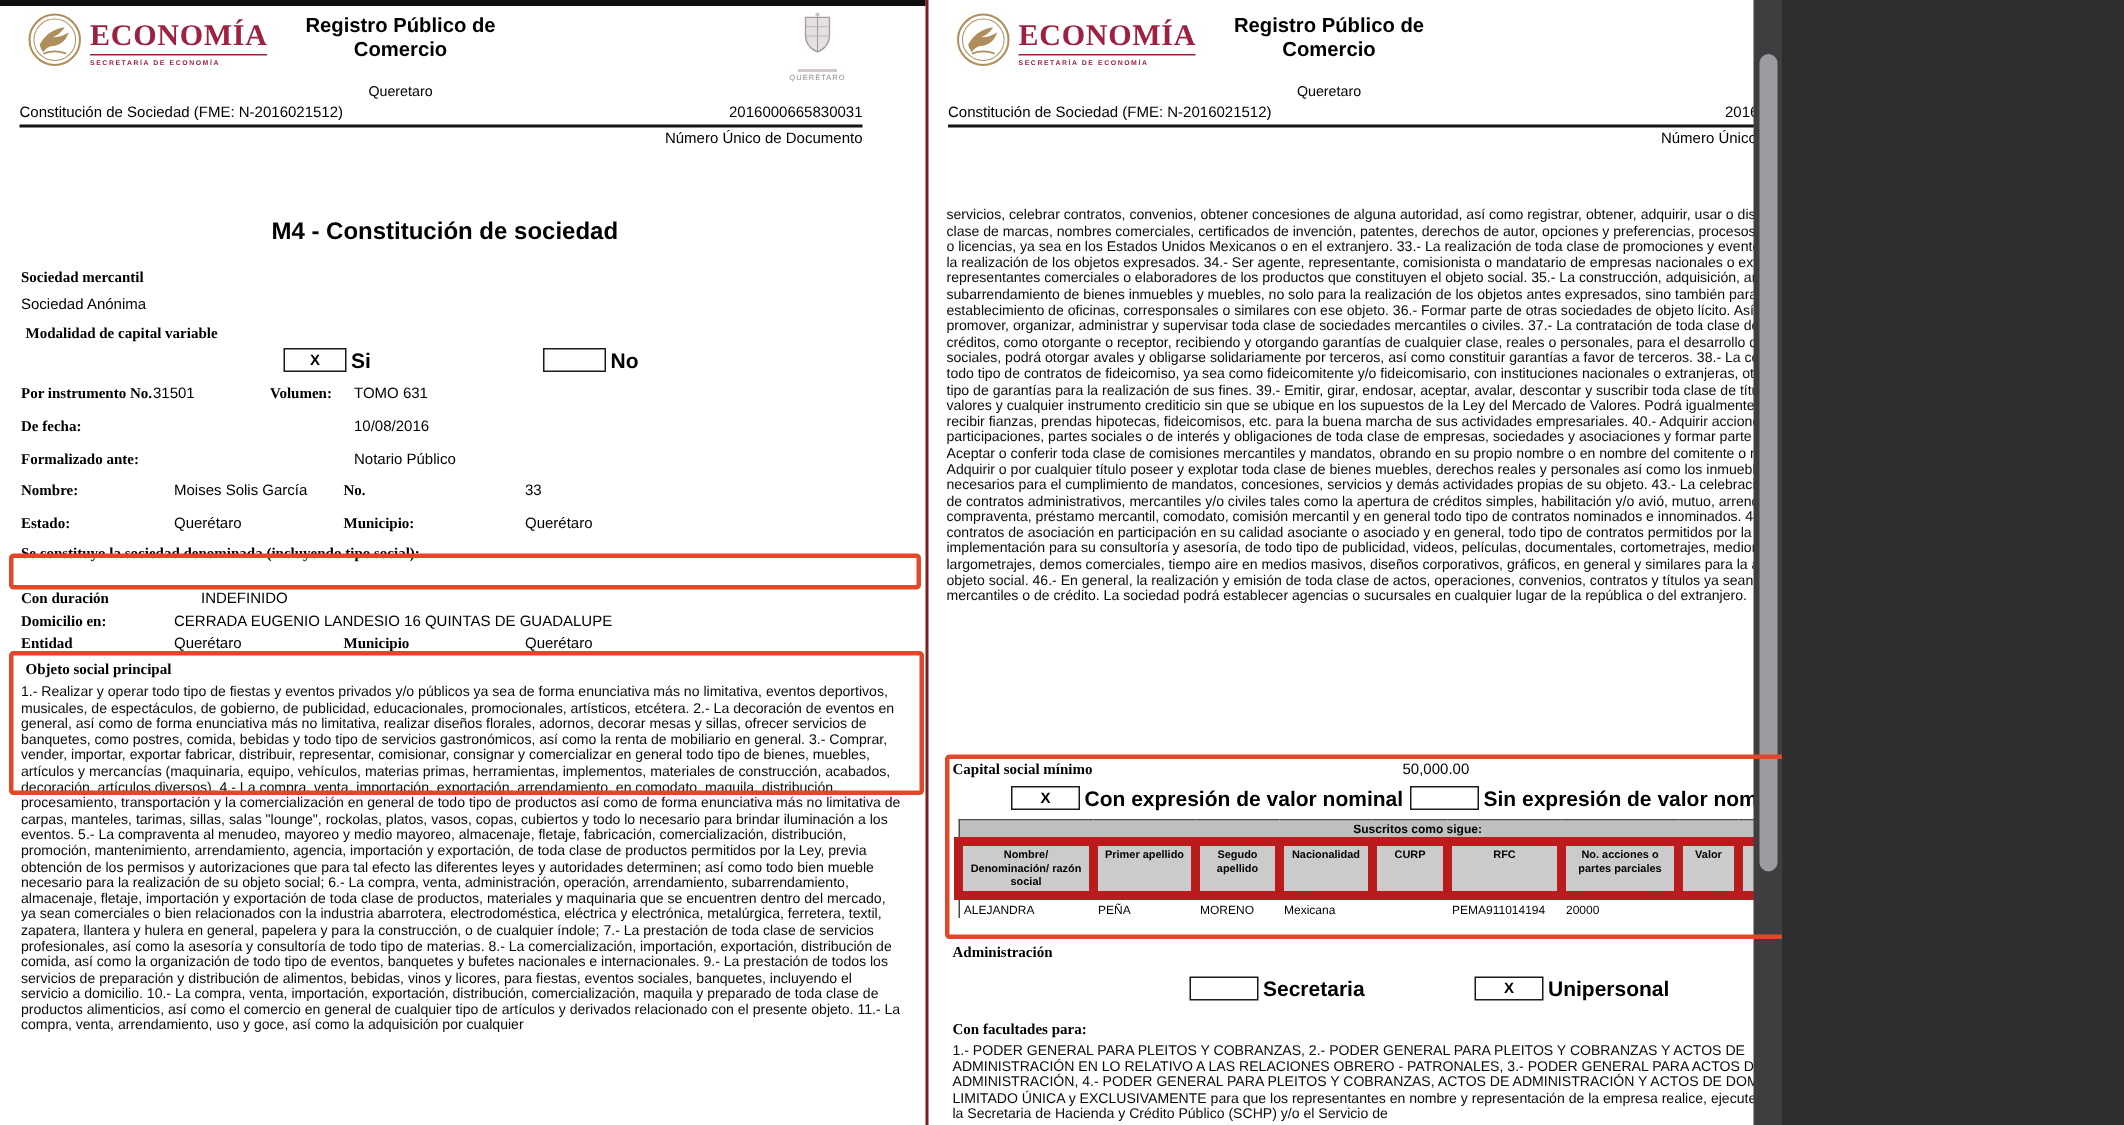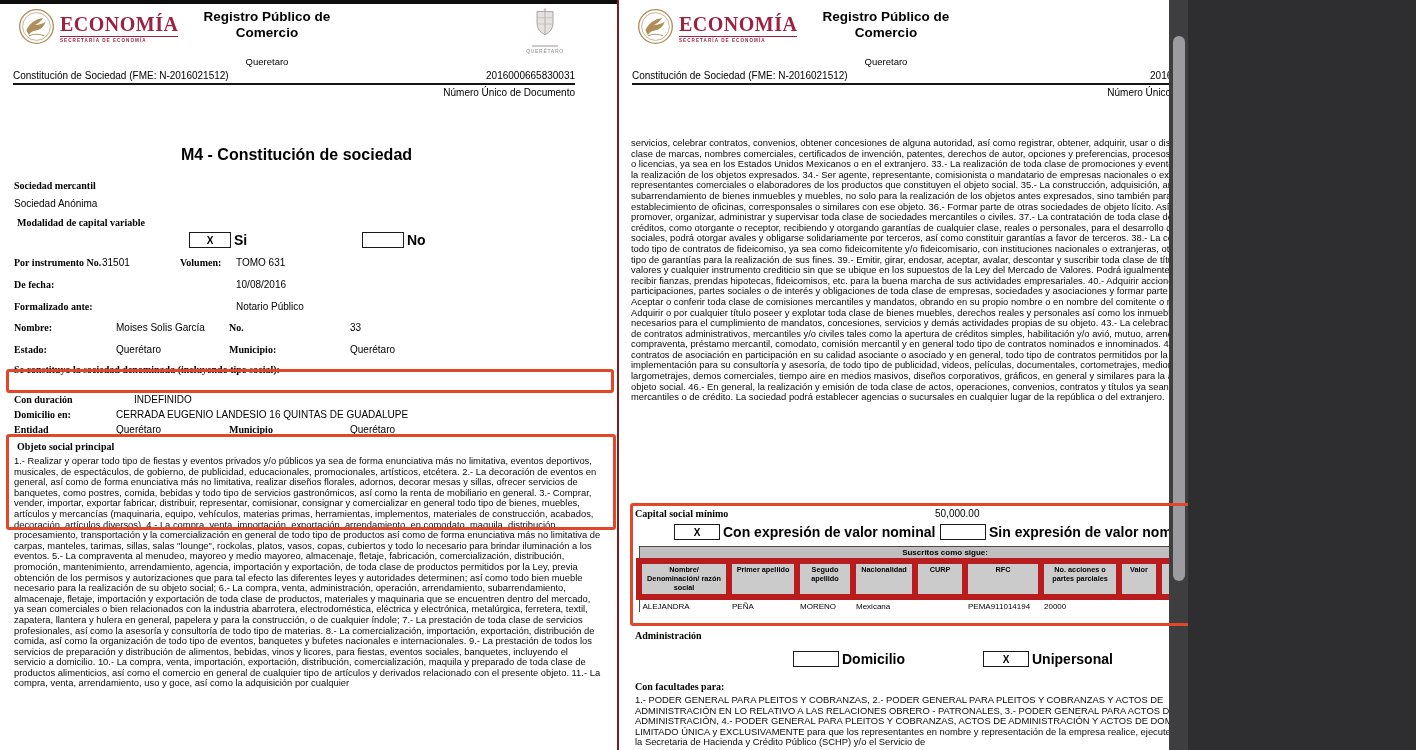--- a/index.html
+++ b/index.html
@@ -251,21 +251,21 @@
         <td></td>
         <td class="ctr">1</td>
         <td class="ctr">20,000</td>
       </tr>
     </tbody>
       </table>
 
     <span class="abs fs10 b" style="left:16px;top:630px">Administración</span>
     <div class="cb" style="left:174px;top:651px">
       <span class="box w44"></span>
-      <span class="lbl">Domicilio</span>
+      <span class="lbl">Secretaria</span>
     </div>
     <div class="cb" style="left:364px;top:651px">
       <span class="box w44">X</span>
       <span class="lbl">Unipersonal</span>
     </div>
     <span class="abs fs10 b" style="left:16px;top:681px">Con facultades para:</span>
     <div class="bodytext" style="left:16px;top:695px;width:608px">1.- PODER GENERAL PARA PLEITOS Y COBRANZAS, 2.- PODER GENERAL PARA PLEITOS Y COBRANZAS Y ACTOS DE ADMINISTRACIÓN EN LO RELATIVO A LAS RELACIONES OBRERO - PATRONALES, 3.- PODER GENERAL PARA ACTOS DE ADMINISTRACIÓN, 4.- PODER GENERAL PARA PLEITOS Y COBRANZAS, ACTOS DE ADMINISTRACIÓN Y ACTOS DE DOMINIO, pero LIMITADO ÚNICA y EXCLUSIVAMENTE para que los representantes en nombre y representación de la empresa realice, ejecute y/o celebre, ante la Secretaria de Hacienda y Crédito Público (SCHP) y/o el Servicio de</div>
   </div>
 
   <div class="hl" style="left:6px;top:369px;width:602px;height:18px"></div>

